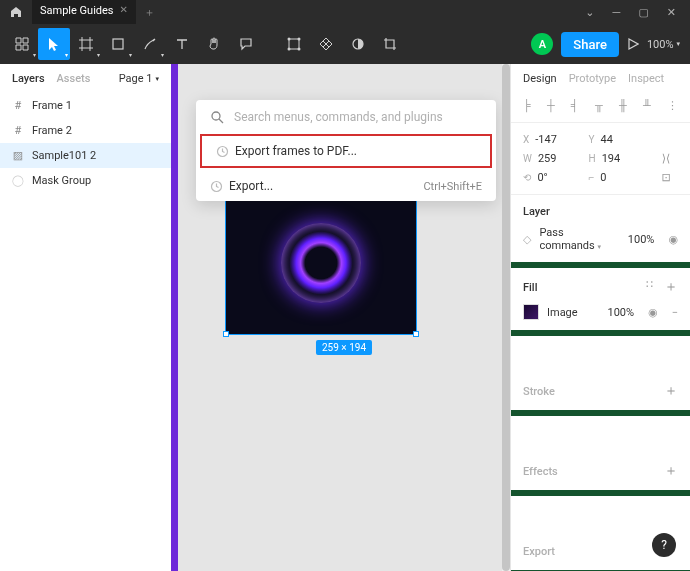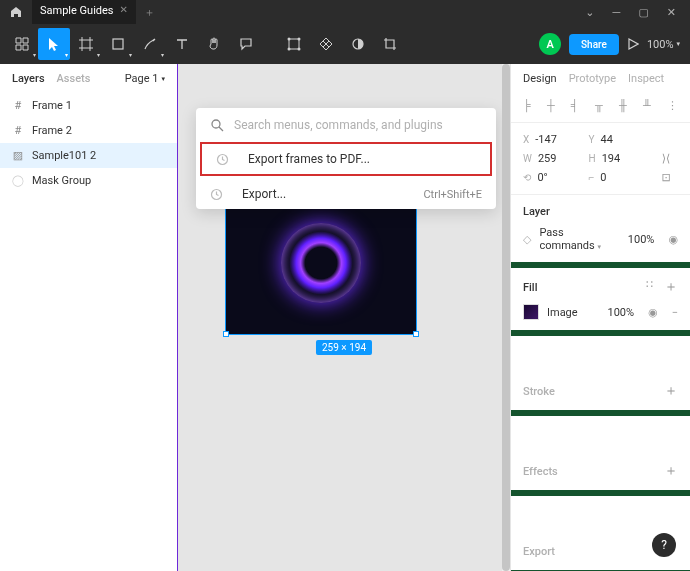--- a/index.html
+++ b/index.html
@@ -10,45 +10,45 @@
 .titlebar .tab .close { color:#888; font-size:10px; }
 .titlebar .plus { margin-left:8px; color:#888; }
 .titlebar .winbtns { margin-left:auto; display:flex; gap:18px; padding-right:14px; }
 .toolbar { height:40px; background:#2c2c2c; display:flex; align-items:center; padding:0 6px; }
 .tool { width:32px; height:32px; display:flex; align-items:center; justify-content:center; color:#d0d0d0; border-radius:2px; position:relative; }
 .tool.active { background:#0d99ff; color:#fff; }
 .tool .car { position:absolute; bottom:2px; right:2px; font-size:6px; color:#d0d0d0; }
 .tool.active .car { color:#fff; }
 .toolbar .spacer { flex:1; }
 .avatar { width:22px; height:22px; border-radius:50%; background:#00c853; color:#fff; display:flex; align-items:center; justify-content:center; font-size:11px; font-weight:600; margin-right:8px; }
-.share-btn { background:#0d99ff; color:#fff; border:none; border-radius:4px; padding:5px 12px; font-size:10px; font-weight:500; margin-right:8px; }
+.share-btn { background:#0d99ff; color:#fff; border:none; border-radius:4px; padding:5px 12px; font-size:13px; font-weight:500; margin-right:8px; }
 .play { color:#d0d0d0; margin-right:8px; display:flex; }
 .zoom { color:#d0d0d0; font-size:11px; margin-right:4px; display:flex; align-items:center; gap:3px; }
 .main { display:flex; height:507px; }
-.leftpanel { width:178px; background:#fff; border-right:1px solid #6d28d9; }
+.leftpanel { width:178px; background:#fff; border-right:7px solid #6d28d9; }
 .panel-head { display:flex; align-items:center; padding:8px 12px; font-size:11px; }
 .panel-head .tabh { color:#333; font-weight:500; margin-right:12px; }
 .panel-head .tabh.inactive { color:#b0b0b0; }
 .panel-head .page { margin-left:auto; color:#333; display:flex; align-items:center; gap:3px; }
 .layer-list { font-size:11px; }
 .layer { display:flex; align-items:center; padding:6px 12px; gap:8px; color:#333; }
 .layer.selected { background:#e5f3ff; }
 .layer .licon { width:12px; display:flex; justify-content:center; color:#888; }
 .canvas { flex:1; background:#e5e5e5; position:relative; }
 .frame { position:absolute; left:47px; top:127px; width:192px; height:144px; background:#0a0a1a; border:1px solid #0d99ff; }
 .sel-handle { width:6px; height:6px; background:#fff; border:1px solid #0d99ff; position:absolute; }
 .sel-handle.tl { top:-3px; left:-3px; } .sel-handle.tr { top:-3px; right:-3px; }
 .sel-handle.bl { bottom:-3px; left:-3px; } .sel-handle.br { bottom:-3px; right:-3px; }
 .ring { position:absolute; top:50%; left:50%; width:80px; height:80px; border-radius:50%; transform:translate(-50%,-50%); background:radial-gradient(circle,transparent 28%,#a040ff 36%,#6020ff 44%,transparent 56%); box-shadow:0 0 20px #7030ff,inset 0 0 12px #a060ff; filter:blur(0.5px); }
 .dim-label { position:absolute; left:50%; transform:translateX(-50%); top:276px; background:#0d99ff; color:#fff; font-size:10px; padding:2px 6px; border-radius:2px; }
-.cmd-palette { position:absolute; left:18px; top:44px; width:300px; background:#fff; border-radius:4px; box-shadow:0 4px 16px rgba(0,0,0,0.15); overflow:hidden; }
+.cmd-palette { position:absolute; left:18px; top:36px; width:300px; background:#fff; border-radius:4px; box-shadow:0 4px 16px rgba(0,0,0,0.15); overflow:hidden; }
 .cmd-search { display:flex; align-items:center; padding:10px 14px; gap:10px; }
 .cmd-search input { border:none; outline:none; font-size:12px; flex:1; color:#333; }
 .cmd-search input::placeholder { color:#b0b0b0; }
-.cmd-item { display:flex; align-items:center; padding:8px 14px; gap:19px; font-size:12px; color:#333;text-align:right; }
+.cmd-item { display:flex; align-items:center; padding:8px 14px; gap:6px; font-size:12px; color:#333;text-align:right; }
 .cmd-item.highlight { border:2px solid #d32f2f; margin:0 4px 3px; }
 .cmd-item .shortcut { margin-left:auto; color:#888; font-size:11px; }
 .cmd-item .clock { color:#b0b0b0; }
 .scroll-track { position:absolute; right:0; top:0; width:8px; height:100%; background:#f0f0f0; }
 .scroll-thumb { width:8px; background:#c5c5c5; border-radius:4px; }
 .rightpanel { width:180px; background:#fff; border-left:1px solid #e5e5e5; font-size:11px; color:#333; }
 .rp-tabs { display:flex; padding:8px 12px; gap:12px; }
 .rp-tabs span.inactive { color:#b0b0b0; }
 .align-row { display:flex; justify-content:space-between; padding:6px 12px 10px; border-bottom:1px solid #eee; }
 .align-row span { color:#999; cursor:pointer; }

